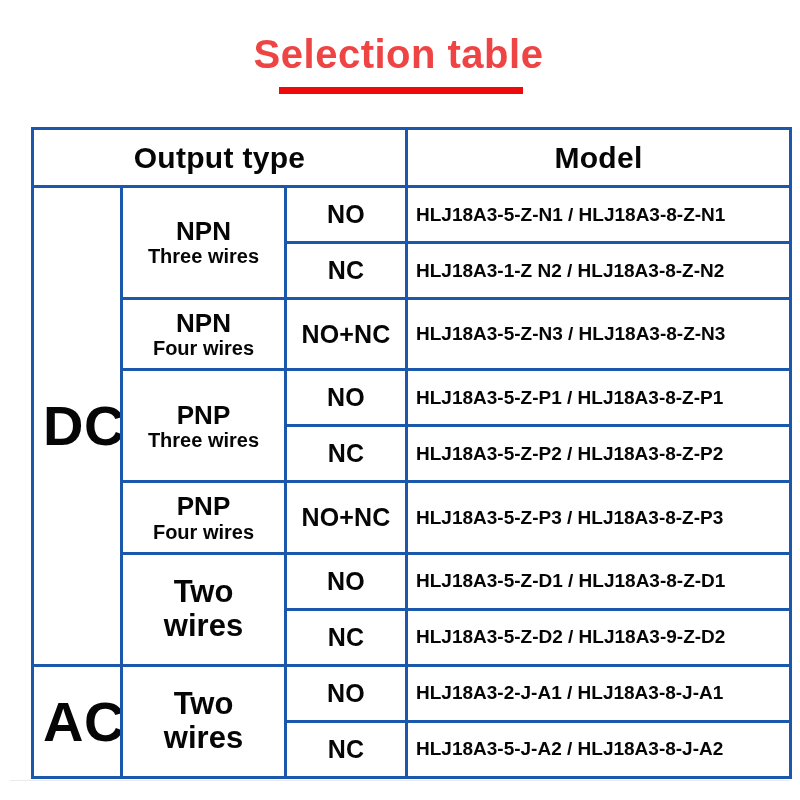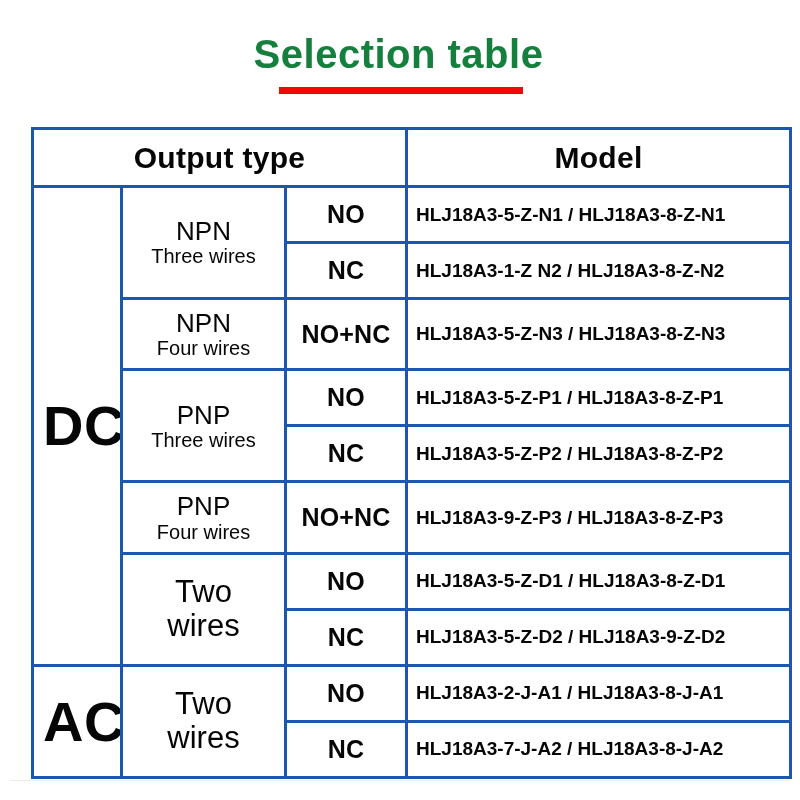--- a/index.html
+++ b/index.html
@@ -9,21 +9,21 @@
   }
   * { margin: 0; padding: 0; box-sizing: border-box; }
   html, body { width: 800px; height: 800px; background: #ffffff; overflow: hidden; }
   body { font-family: "Liberation Sans", sans-serif; color: var(--text); position: relative; }
 
   .title {
     position: absolute; top: 32px; left: 0; right: 3px;
     text-align: center;
     font-size: 40px; font-weight: bold; line-height: 1.1;
     letter-spacing: 0.5px;
-    color: #15803d;
+    color: #ef4444;
   }
   .red-underline {
     position: absolute; top: 87px; left: 279px;
     width: 244px; height: 7px;
     background: var(--accent-red);
   }
 
   table.sel-table {
     position: absolute; left: 31px; top: 127px;
     width: 758px;
@@ -41,24 +41,24 @@
   .sel-table thead tr { height: 58px; }
   .sel-table tbody tr { height: 56px; }
 
   .sel-table th {
     font-size: 30px; font-weight: bold; letter-spacing: 0.3px;
   }
   td.power {
     font-size: 56px; font-weight: bold; letter-spacing: 0.5px;
   }
   td.group .g1 {
-    display: block; font-size: 26px; font-weight: normal; line-height: 1.08;
+    display: block; font-size: 26px; font-weight: bold; line-height: 1.08;
   }
   td.group .g2 {
-    display: block; font-size: 20px; font-weight: normal; line-height: 1.12;
+    display: block; font-size: 20px; font-weight: bold; line-height: 1.12;
   }
   td.group.two-wires .g1, td.group.two-wires .g2 {
     font-size: 31px; line-height: 1.1;
   }
   td.out {
     font-size: 25px; font-weight: bold; letter-spacing: 0.2px; margin-top: 25px;
   }
   td.model {
     text-align: left;
     padding-left: 8px;
@@ -127,21 +127,21 @@
       <tr>
         <td class="out">NC</td>
         <td class="model">HLJ18A3-5-Z-P2 / HLJ18A3-8-Z-P2</td>
       </tr>
       <tr>
         <td class="group">
           <span class="g1">PNP</span>
           <span class="g2">Four wires</span>
         </td>
         <td class="out">NO+NC</td>
-        <td class="model">HLJ18A3-9-Z-P3 / HLJ18A3-8-Z-P3</td>
+        <td class="model">HLJ18A3-5-Z-P3 / HLJ18A3-8-Z-P3</td>
       </tr>
       <tr>
         <td class="group two-wires" rowspan="2">
           <span class="g1">Two</span>
           <span class="g2">wires</span>
         </td>
         <td class="out">NO</td>
         <td class="model">HLJ18A3-5-Z-D1 / HLJ18A3-8-Z-D1</td>
       </tr>
       <tr>
@@ -152,20 +152,20 @@
         <td class="power" rowspan="2">AC</td>
         <td class="group two-wires" rowspan="2">
           <span class="g1">Two</span>
           <span class="g2">wires</span>
         </td>
         <td class="out">NO</td>
         <td class="model">HLJ18A3-2-J-A1 / HLJ18A3-8-J-A1</td>
       </tr>
       <tr>
         <td class="out">NC</td>
-        <td class="model">HLJ18A3-7-J-A2 / HLJ18A3-8-J-A2</td>
+        <td class="model">HLJ18A3-5-J-A2 / HLJ18A3-8-J-A2</td>
       </tr>
     </tbody>
   </table>
 
   <div class="footer-line"></div>
 
 </div>
 
 </body></html>

